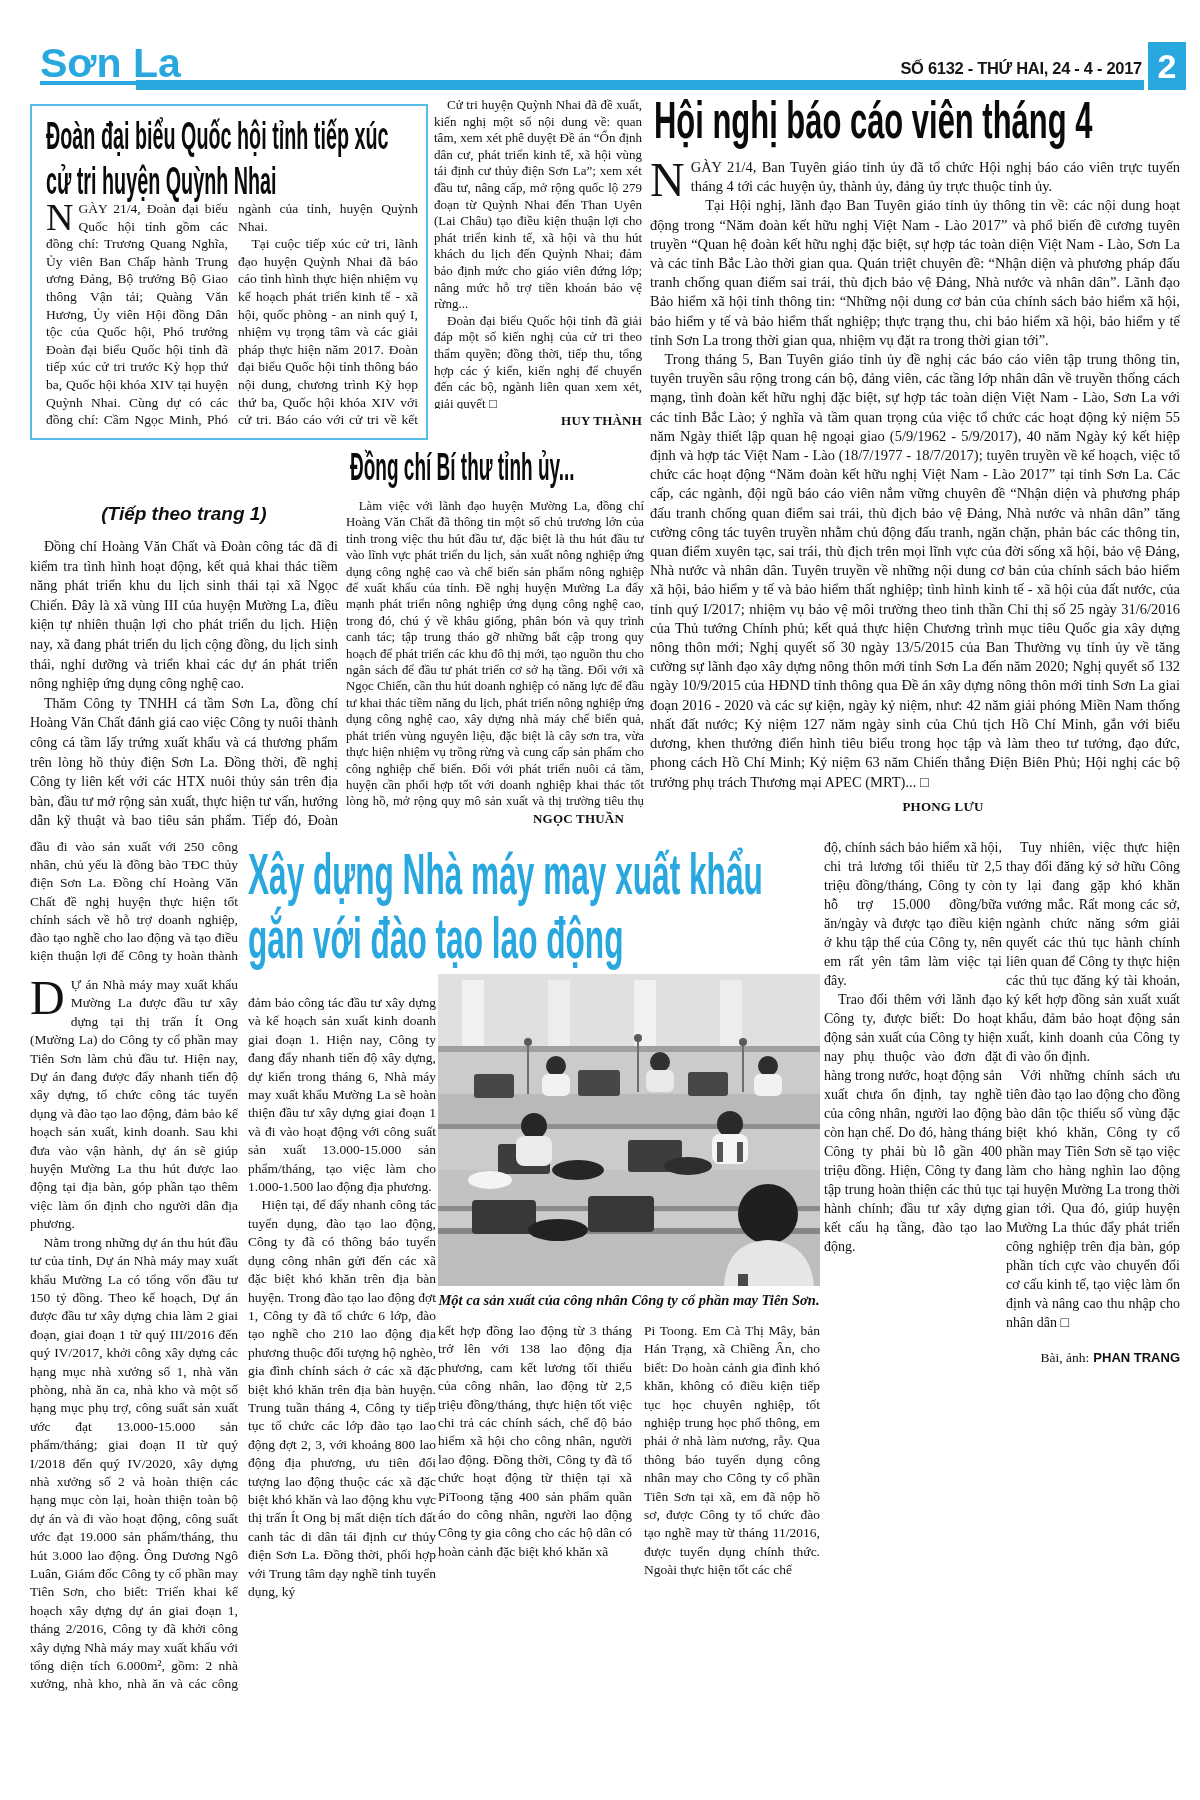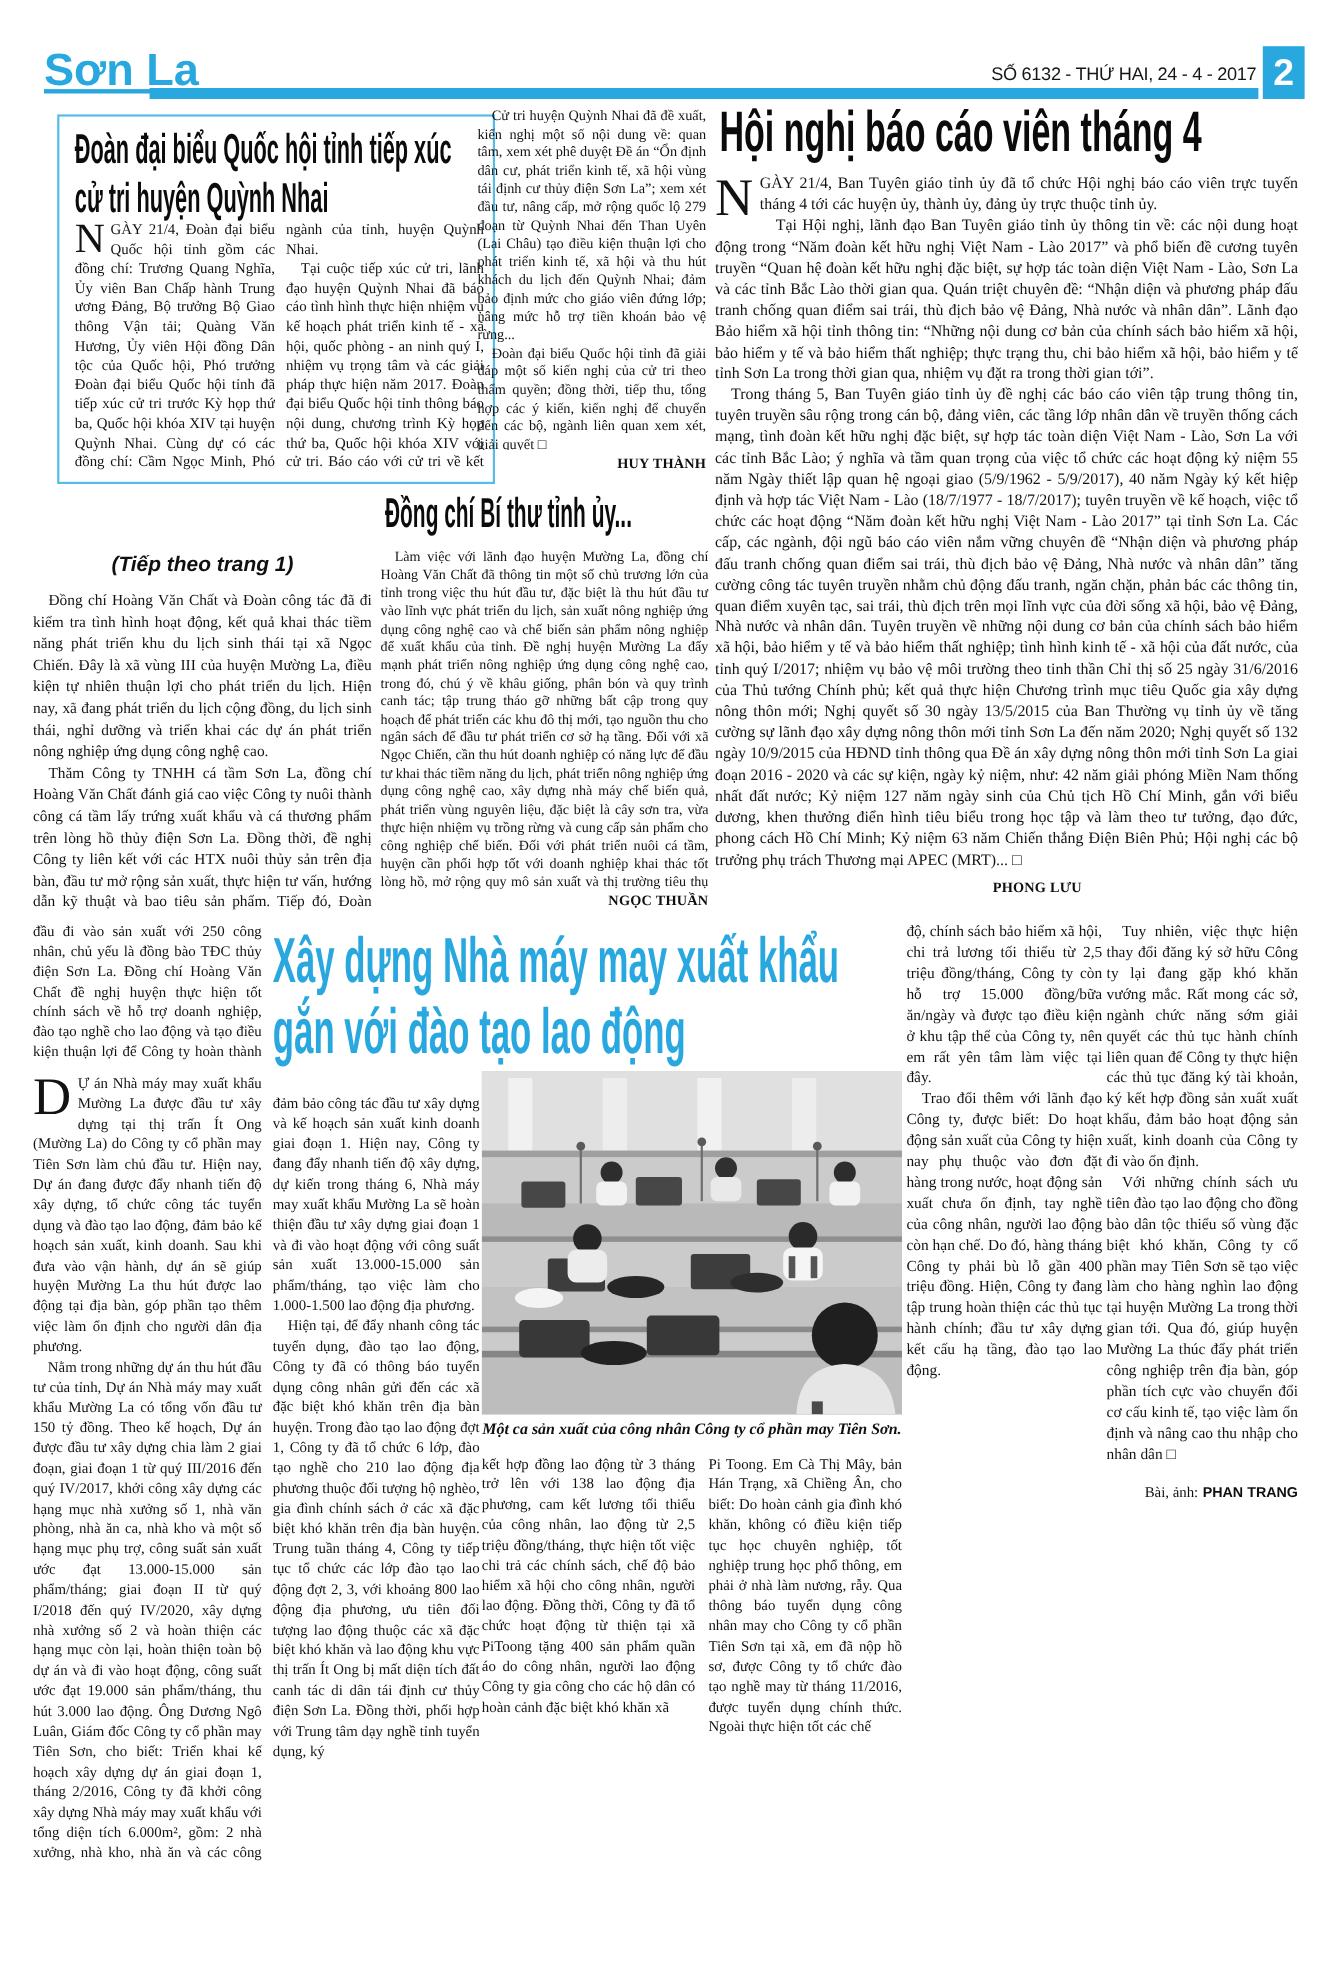--- a/index.html
+++ b/index.html
@@ -3,40 +3,40 @@
 <meta charset="utf-8">
 <style>
   html,body{margin:0;padding:0;background:#e9e9e9;}
   .page{position:relative;width:1200px;height:1800px;background:#ffffff;overflow:hidden;
         font-family:"Liberation Serif",serif;}
   .abs{position:absolute;}
   
   .masthead{font-family:"Liberation Sans",sans-serif;font-weight:bold;font-style:normal;
             color:var(--accent,#29a8e0);font-size:41px;letter-spacing:0px;
             border-bottom:4px solid var(--accent,#29a8e0);padding:0 4px 3px 0;line-height:30px;}
-  .issue-info{font-family:"Liberation Sans",sans-serif;font-size:16.5px;font-weight:normal;
+  .issue-info{font-family:"Liberation Sans",sans-serif;font-size:16.5px;font-weight:bold;
               color:#161616;text-align:right;letter-spacing:-0.3px;}
   .header-bar{background:var(--accent,#29a8e0);}
   .page-num{background:var(--accent,#29a8e0);color:#ffffff;font-family:"Liberation Sans",sans-serif;
             font-weight:bold;font-size:34px;text-align:center;line-height:48px;}
   
   .headline{font-family:"Liberation Sans",sans-serif;font-weight:bold;color:#0b0b0b;
             white-space:pre-line;transform-origin:0 0;letter-spacing:0px;}
   .headline.blue{color:var(--accent,#29a8e0);}
   
   .body-text{font-family:"Liberation Serif",serif;color:#121212;text-align:justify;
              white-space:pre-line;overflow:hidden;}
   .dc-sm::first-letter{float:left;font-size:38px;line-height:31px;padding:2px 5px 0 0;font-weight:normal;}
   .dc-lg::first-letter{float:left;font-size:48px;line-height:40px;padding:2px 6px 0 0;font-weight:normal;}
   .byline{font-family:Liberation Serif, serif;font-weight:bold;color:#101010;
           text-align:right;font-size:13px;letter-spacing:0.2px;}
   .note{font-family:"Liberation Sans",sans-serif;font-weight:bold;font-style:italic;
         font-size:19px;color:#101010;text-align:center;}
   .caption{font-weight:bold;font-style:italic;font-size:14.5px;color:#101010;text-align:center;}
-  .article-box{border:2px solid #55bce8;margin-left:22px;}
+  .article-box{border:2px solid #55bce8;}
   .byline-row{text-align:right;margin-top:16px;white-space:nowrap;}
   .byline-prefix{font-family:"Liberation Serif",serif;font-size:13.5px;color:#101010;}
   .byline-name{font-family:"Liberation Sans",sans-serif;font-weight:bold;font-size:13px;color:#101010;}
   .photo-frame{overflow:hidden;background:#cfcfcf;}
 </style>
 </head>
 <body>
 
 <div class="page">
 
@@ -66,21 +66,21 @@
  Trong tháng 5, Ban Tuyên giáo tỉnh ủy đề nghị các báo cáo viên tập trung thông tin, tuyên truyền sâu rộng trong cán bộ, đảng viên, các tầng lớp nhân dân về truyền thống cách mạng, tình đoàn kết hữu nghị đặc biệt, sự hợp tác toàn diện Việt Nam - Lào, Sơn La với các tỉnh Bắc Lào; ý nghĩa và tầm quan trọng của việc tổ chức các hoạt động kỷ niệm 55 năm Ngày thiết lập quan hệ ngoại giao (5/9/1962 - 5/9/2017), 40 năm Ngày ký kết hiệp định và hợp tác Việt Nam - Lào (18/7/1977 - 18/7/2017); tuyên truyền về kế hoạch, việc tổ chức các hoạt động “Năm đoàn kết hữu nghị Việt Nam - Lào 2017” tại tỉnh Sơn La. Các cấp, các ngành, đội ngũ báo cáo viên nắm vững chuyên đề “Nhận diện và phương pháp đấu tranh chống quan điểm sai trái, thù địch bảo vệ Đảng, Nhà nước và nhân dân” tăng cường công tác tuyên truyền nhằm chủ động đấu tranh, ngăn chặn, phản bác các thông tin, quan điểm xuyên tạc, sai trái, thù địch trên mọi lĩnh vực của đời sống xã hội, bảo vệ Đảng, Nhà nước và nhân dân. Tuyên truyền về những nội dung cơ bản của chính sách bảo hiểm xã hội, bảo hiểm y tế và bảo hiểm thất nghiệp; tình hình kinh tế - xã hội của đất nước, của tỉnh quý I/2017; nhiệm vụ bảo vệ môi trường theo tinh thần Chỉ thị số 25 ngày 31/6/2016 của Thủ tướng Chính phủ; kết quả thực hiện Chương trình mục tiêu Quốc gia xây dựng nông thôn mới; Nghị quyết số 30 ngày 13/5/2015 của Ban Thường vụ tỉnh ủy về tăng cường sự lãnh đạo xây dựng nông thôn mới tỉnh Sơn La đến năm 2020; Nghị quyết số 132 ngày 10/9/2015 của HĐND tỉnh thông qua Đề án xây dựng nông thôn mới tỉnh Sơn La giai đoạn 2016 - 2020 và các sự kiện, ngày kỷ niệm, như: 42 năm giải phóng Miền Nam thống nhất đất nước; Kỷ niệm 127 năm ngày sinh của Chủ tịch Hồ Chí Minh, gắn với biểu dương, khen thưởng điển hình tiêu biểu trong học tập và làm theo tư tưởng, đạo đức, phong cách Hồ Chí Minh; Kỷ niệm 63 năm Chiến thắng Điện Biên Phủ; Hội nghị các bộ trưởng phụ trách Thương mại APEC (MRT)... □</div>
   <div class="abs byline" style="left:679px;top:799px;width:528px;text-align:center;">PHONG LƯU</div>
 
   <div class="abs note" style="left:30px;top:503px;width:308px;">(Tiếp theo trang 1)</div>
   <div class="abs body-text" style="left:30px;top:537px;width:308px;height:296px;font-size:14px;line-height:19.6px;"> Đồng chí Hoàng Văn Chất và Đoàn công tác đã đi kiểm tra tình hình hoạt động, kết quả khai thác tiềm năng phát triển khu du lịch sinh thái tại xã Ngọc Chiến. Đây là xã vùng III của huyện Mường La, điều kiện tự nhiên thuận lợi cho phát triển du lịch. Hiện nay, xã đang phát triển du lịch cộng đồng, du lịch sinh thái, nghỉ dưỡng và triển khai các dự án phát triển nông nghiệp ứng dụng công nghệ cao.
  Thăm Công ty TNHH cá tầm Sơn La, đồng chí Hoàng Văn Chất đánh giá cao việc Công ty nuôi thành công cá tầm lấy trứng xuất khẩu và cá thương phẩm trên lòng hồ thủy điện Sơn La. Đồng thời, đề nghị Công ty liên kết với các HTX nuôi thủy sản trên địa bàn, đầu tư mở rộng sản xuất, thực hiện tư vấn, hướng dẫn kỹ thuật và bao tiêu sản phẩm. Tiếp đó, Đoàn công tác thăm Công ty cổ phần may Tiên Sơn, dự kiến tháng 6/2017 sẽ hoàn thành giai đoạn 1, tạo việc làm cho 1.500 lao động địa phương; hiện nay, nhà máy đã bắt</div>
   <div class="abs body-text" style="left:30px;top:838px;width:208px;height:130px;font-size:13.5px;line-height:18.2px;">đầu đi vào sản xuất với 250 công nhân, chủ yếu là đồng bào TĐC thủy điện Sơn La. Đồng chí Hoàng Văn Chất đề nghị huyện thực hiện tốt chính sách về hỗ trợ doanh nghiệp, đào tạo nghề cho lao động và tạo điều kiện thuận lợi để Công ty hoàn thành khu nhà xưởng, dây truyền sản xuất.</div>
 
   <div class="abs headline" style="left:350px;top:446px;width:580px;font-size:38px;line-height:42px;transform:scaleX(0.50);">Đồng chí Bí thư tỉnh ủy...</div>
   <div class="abs body-text" style="left:346px;top:498px;width:298px;height:310px;font-size:12.8px;line-height:16.4px;"> Làm việc với lãnh đạo huyện Mường La, đồng chí Hoàng Văn Chất đã thông tin một số chủ trương lớn của tỉnh trong việc thu hút đầu tư, đặc biệt là thu hút đầu tư vào lĩnh vực phát triển du lịch, sản xuất nông nghiệp ứng dụng công nghệ cao và chế biến sản phẩm nông nghiệp để xuất khẩu của tỉnh. Đề nghị huyện Mường La đẩy mạnh phát triển nông nghiệp ứng dụng công nghệ cao, trong đó, chú ý về khâu giống, phân bón và quy trình canh tác; tập trung tháo gỡ những bất cập trong quy hoạch để phát triển các khu đô thị mới, tạo nguồn thu cho ngân sách để đầu tư phát triển cơ sở hạ tầng. Đối với xã Ngọc Chiến, cần thu hút doanh nghiệp có năng lực để đầu tư khai thác tiềm năng du lịch, phát triển nông nghiệp ứng dụng công nghệ cao, xây dựng nhà máy chế biến quả, phát triển vùng nguyên liệu, đặc biệt là cây sơn tra, vừa thực hiện nhiệm vụ trồng rừng và cung cấp sản phẩm cho công nghiệp chế biến. Đối với phát triển nuôi cá tầm, huyện cần phối hợp tốt với doanh nghiệp khai thác tốt lòng hồ, mở rộng quy mô sản xuất và thị trường tiêu thụ □</div>
-  <div class="abs byline" style="left:346px;top:811px;width:298px;">NGỌC THUẦN</div>
+  <div class="abs byline" style="left:326px;top:811px;width:298px;">NGỌC THUẦN</div>
 
   <div class="abs headline blue" style="left:248px;top:842px;width:1000px;font-size:58px;line-height:64px;transform:scaleX(0.545);">Xây dựng Nhà máy may xuất khẩu
 gắn với đào tạo lao động</div>
 
   <div class="abs body-text dc-lg" style="left:30px;top:976px;width:208px;height:716px;font-size:13.5px;line-height:18.4px;">DỰ án Nhà máy may xuất khẩu Mường La được đầu tư xây dựng tại thị trấn Ít Ong (Mường La) do Công ty cổ phần may Tiên Sơn làm chủ đầu tư. Hiện nay, Dự án đang được đẩy nhanh tiến độ xây dựng, tổ chức công tác tuyển dụng và đào tạo lao động, đảm bảo kế hoạch sản xuất, kinh doanh. Sau khi đưa vào vận hành, dự án sẽ giúp huyện Mường La thu hút được lao động tại địa bàn, góp phần tạo thêm việc làm ổn định cho người dân địa phương.
  Nằm trong những dự án thu hút đầu tư của tỉnh, Dự án Nhà máy may xuất khẩu Mường La có tổng vốn đầu tư 150 tỷ đồng. Theo kế hoạch, Dự án được đầu tư xây dựng chia làm 2 giai đoạn, giai đoạn 1 từ quý III/2016 đến quý IV/2017, khởi công xây dựng các hạng mục nhà xưởng số 1, nhà văn phòng, nhà ăn ca, nhà kho và một số hạng mục phụ trợ, công suất sản xuất ước đạt 13.000-15.000 sản phẩm/tháng; giai đoạn II từ quý I/2018 đến quý IV/2020, xây dựng nhà xưởng số 2 và hoàn thiện các hạng mục còn lại, hoàn thiện toàn bộ dự án và đi vào hoạt động, công suất ước đạt 19.000 sản phẩm/tháng, thu hút 3.000 lao động. Ông Dương Ngô Luân, Giám đốc Công ty cổ phần may Tiên Sơn, cho biết: Triển khai kế hoạch xây dựng dự án giai đoạn 1, tháng 2/2016, Công ty đã khởi công xây dựng Nhà máy may xuất khẩu với tổng diện tích 6.000m², gồm: 2 nhà xưởng, nhà kho, nhà ăn và các công trình phụ trợ khác</div>
 
   <div class="abs body-text" style="left:248px;top:994px;width:188px;height:788px;font-size:13.5px;line-height:18.4px;">đảm bảo công tác đầu tư xây dựng và kế hoạch sản xuất kinh doanh giai đoạn 1. Hiện nay, Công ty đang đẩy nhanh tiến độ xây dựng, dự kiến trong tháng 6, Nhà máy may xuất khẩu Mường La sẽ hoàn thiện đầu tư xây dựng giai đoạn 1 và đi vào hoạt động với công suất sản xuất 13.000-15.000 sản phẩm/tháng, tạo việc làm cho 1.000-1.500 lao động địa phương.
  Hiện tại, để đẩy nhanh công tác tuyển dụng, đào tạo lao động, Công ty đã có thông báo tuyển dụng công nhân gửi đến các xã đặc biệt khó khăn trên địa bàn huyện. Trong đào tạo lao động đợt 1, Công ty đã tổ chức 6 lớp, đào tạo nghề cho 210 lao động địa phương thuộc đối tượng hộ nghèo, gia đình chính sách ở các xã đặc biệt khó khăn trên địa bàn huyện. Trung tuần tháng 4, Công ty tiếp tục tổ chức các lớp đào tạo lao động đợt 2, 3, với khoảng 800 lao động địa phương, ưu tiên đối tượng lao động thuộc các xã đặc biệt khó khăn và lao động khu vực thị trấn Ít Ong bị mất diện tích đất canh tác di dân tái định cư thủy điện Sơn La. Đồng thời, phối hợp với Trung tâm dạy nghề tỉnh tuyển dụng, ký</div>
 

